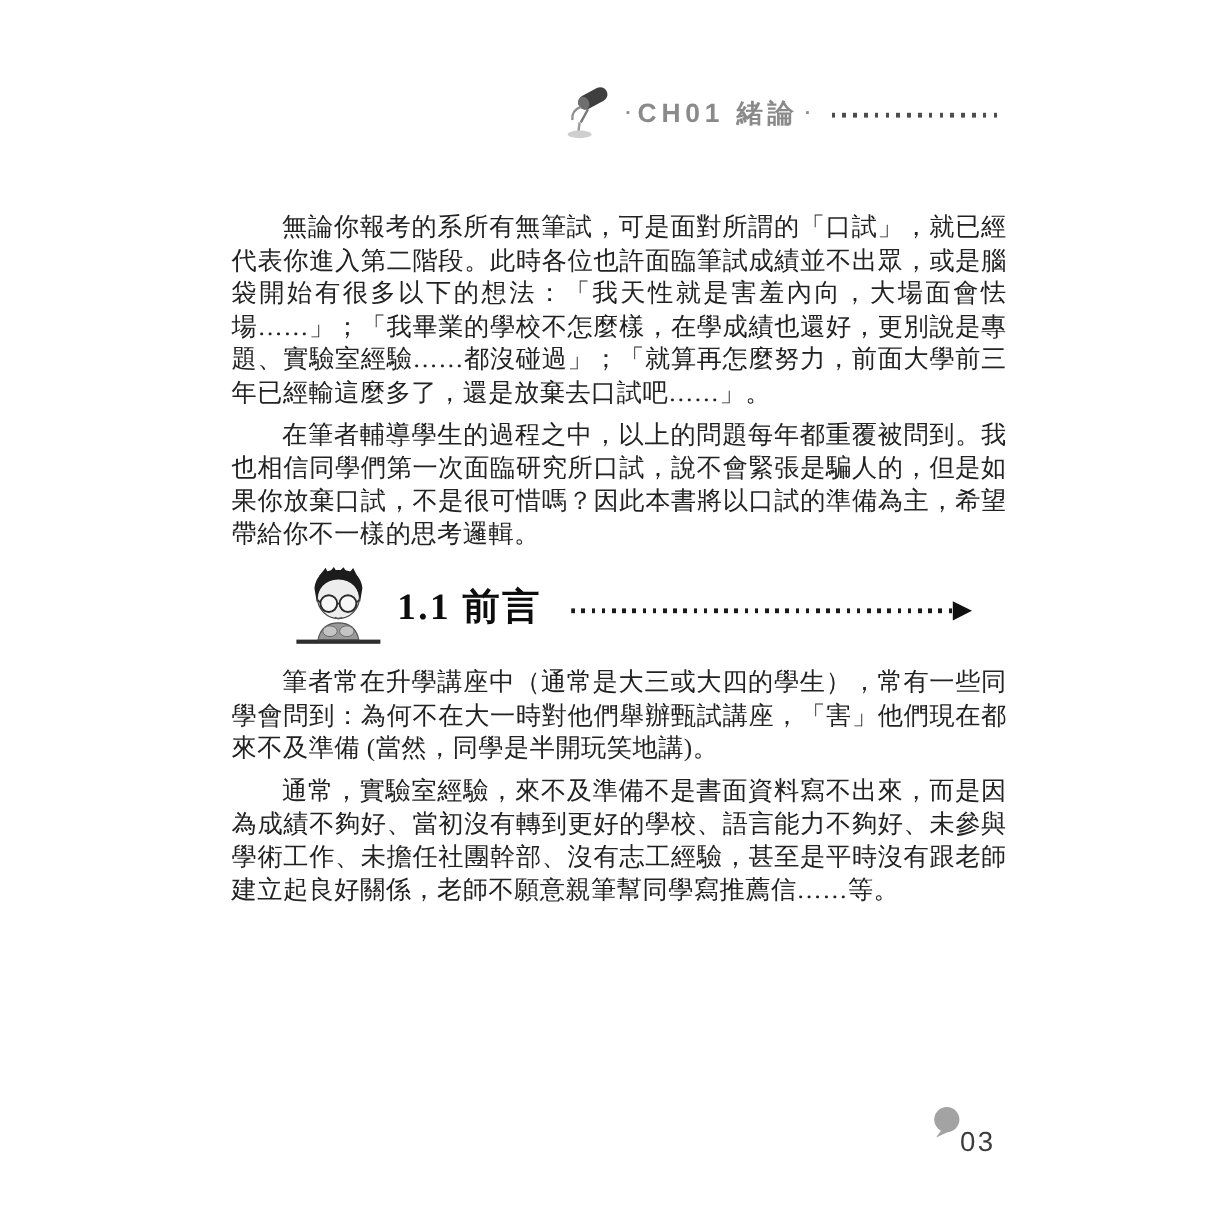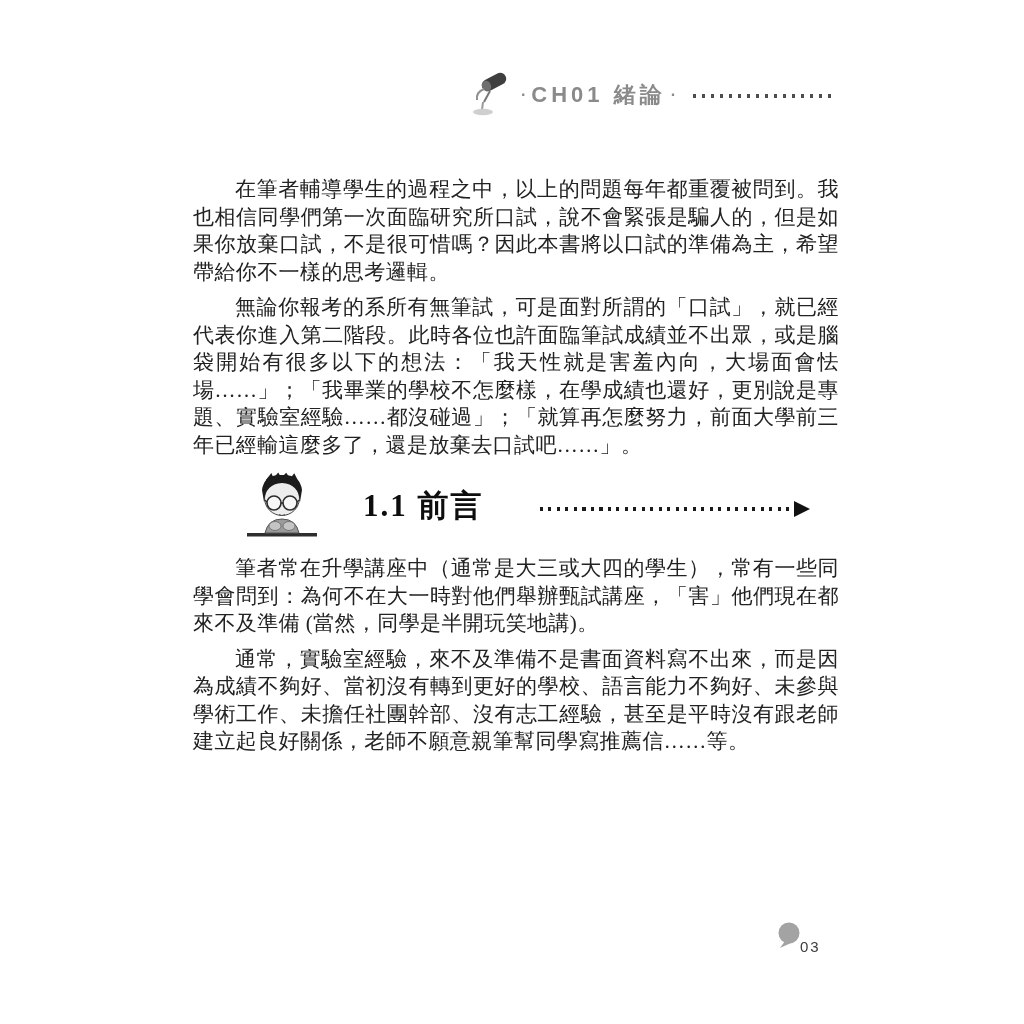--- a/index.html
+++ b/index.html
@@ -29,21 +29,21 @@
   .body-col {
     position:absolute; left:193px; top:176px; width:646px;
     font-size:21px; line-height:27.5px; text-align:justify;
     letter-spacing:0.4px; color:#222222;
   }
   .body-col p { text-indent:2em; margin:0 0 8px 0; }
 
   
   .section-heading {
     display:flex; align-items:center;
-    height:78px; margin:4px 0 10px 52px;gap:32px;
+    height:78px; margin:4px 0 10px 52px;
   }
   .student-wrap { width:74px; height:74px; flex:0 0 auto; margin-right:12px; }
   .sec-text {
     font-weight:bold; font-size:31px; color:#0d0d0d;
     letter-spacing:2px; white-space:nowrap; font-family:"Liberation Serif","DejaVu Serif",serif;
   }
   .dotted-arrow {
     position:relative; flex:1; height:4px; margin:6px 44px 0 24px;
     background:repeating-linear-gradient(to right,#1a1a1a 0,#1a1a1a 3px,transparent 3px,transparent 8.5px);
   }
@@ -52,21 +52,21 @@
     width:0; height:0;
     border-left:16px solid #111; border-top:8px solid transparent; border-bottom:8px solid transparent;
   }
 
   
   .page-footer { position:absolute; left:776px; top:922px; width:70px; height:44px; }
   .bubble-wrap { position:absolute; left:0; top:0; width:28px; height:28px; }
   .page-number {
     position:absolute; left:24px; top:16px;
     font-family:"Liberation Sans",sans-serif; color:#3c3c3c;
-    font-size:15px; letter-spacing:2px;
+    font-size:23px; letter-spacing:2px;
   }
 </style>
 </head>
 <body>
 
 <div class="page-header">
   <span class="mic-wrap">
     <svg viewBox="0 0 44 46" width="44" height="46">
       <g transform="rotate(-28 26 10)">
         <rect x="13" y="4" width="26" height="12" rx="6" fill="#3f3f3f"></rect>
@@ -79,22 +79,22 @@
     </svg>
   </span>
   <span class="head-dot">·</span>
   <span class="chapter-label">CH01 緒論</span>
   <span class="head-dot">·</span>
   <span class="head-dots"></span>
 </div>
 
 <div class="body-col">
 
+  <p>無論你報考的系所有無筆試，可是面對所謂的「口試」，就已經代表你進入第二階段。此時各位也許面臨筆試成績並不出眾，或是腦袋開始有很多以下的想法：「我天性就是害羞內向，大場面會怯場……」；「我畢業的學校不怎麼樣，在學成績也還好，更別說是專題、實驗室經驗……都沒碰過」；「就算再怎麼努力，前面大學前三年已經輸這麼多了，還是放棄去口試吧……」。</p>
   <p>在筆者輔導學生的過程之中，以上的問題每年都重覆被問到。我也相信同學們第一次面臨研究所口試，說不會緊張是騙人的，但是如果你放棄口試，不是很可惜嗎？因此本書將以口試的準備為主，希望帶給你不一樣的思考邏輯。</p>
-  <p>無論你報考的系所有無筆試，可是面對所謂的「口試」，就已經代表你進入第二階段。此時各位也許面臨筆試成績並不出眾，或是腦袋開始有很多以下的想法：「我天性就是害羞內向，大場面會怯場……」；「我畢業的學校不怎麼樣，在學成績也還好，更別說是專題、實驗室經驗……都沒碰過」；「就算再怎麼努力，前面大學前三年已經輸這麼多了，還是放棄去口試吧……」。</p>
 
   <div class="section-heading">
     <span class="student-wrap">
       <svg viewBox="0 0 74 74" width="74" height="74">
         <rect x="2" y="64" width="70" height="3.5" fill="#2e2e2e"></rect>
         <path d="M20 64 Q23 50 37 50 Q51 50 54 64 Z" fill="#9a9a9a" stroke="#555" stroke-width="1"></path>
         <ellipse cx="30" cy="57" rx="6" ry="4.5" fill="#c4c4c4" stroke="#666" stroke-width="0.8"></ellipse>
         <ellipse cx="44" cy="57" rx="6" ry="4.5" fill="#c4c4c4" stroke="#666" stroke-width="0.8"></ellipse>
         <circle cx="37" cy="29" r="17.5" fill="#ededed" stroke="#444" stroke-width="1"></circle>
         <path d="M19 33 L17 21 Q19 5 37 6 Q55 5 57 21 L55 33 Q54 15 37 14 Q20 15 19 33 Z" fill="#1c1c1c"></path>

